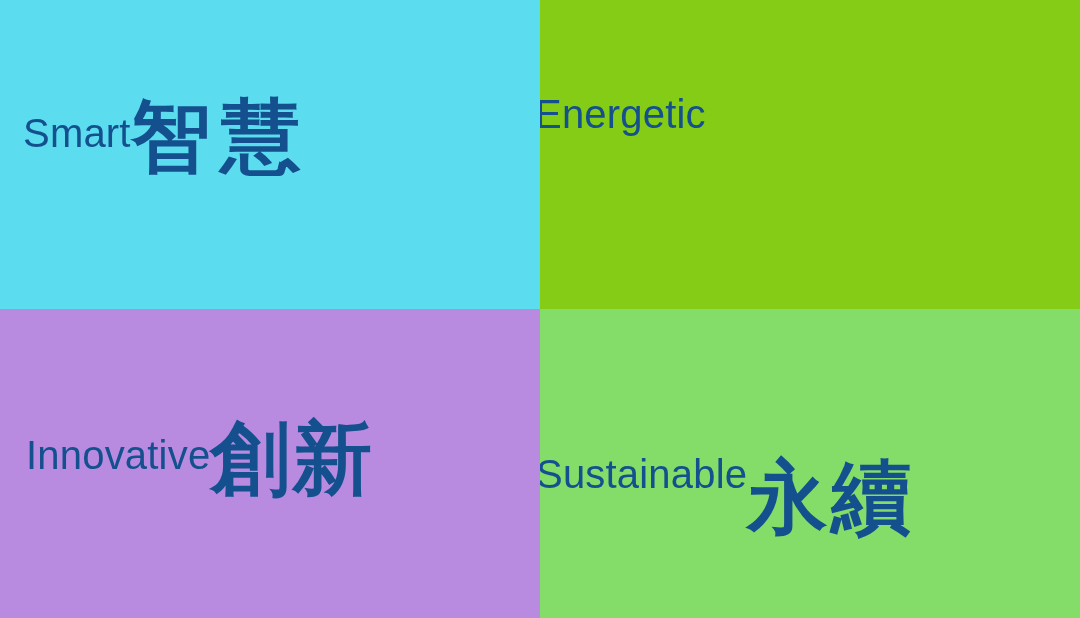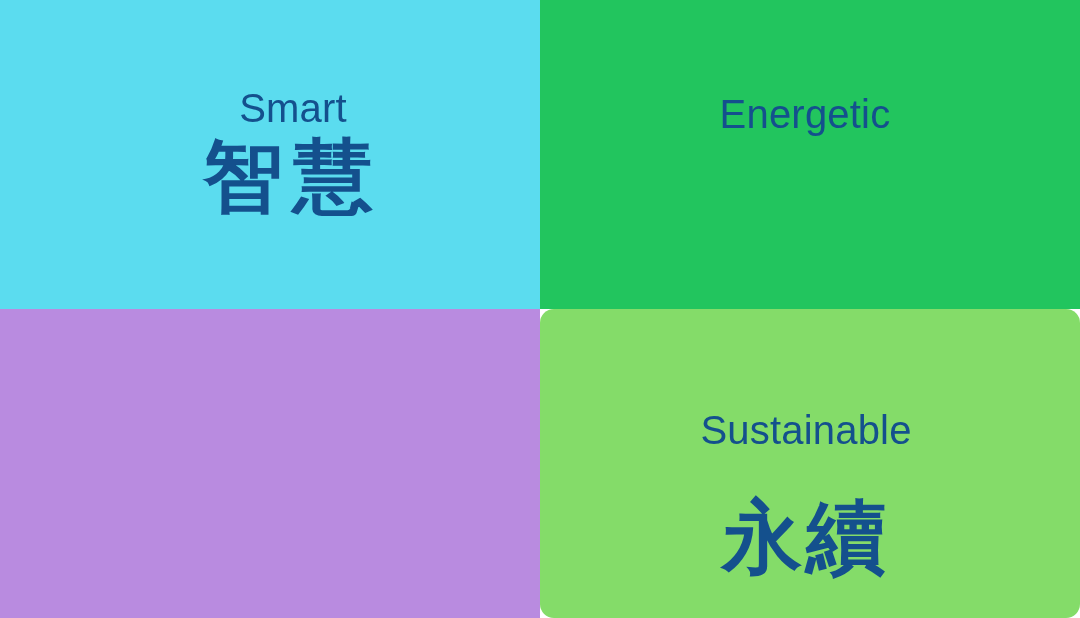--- a/index.html
+++ b/index.html
@@ -26,21 +26,21 @@
     position: relative;
     width: 100%;
     height: 100%;
     overflow: hidden;
   }
 
   
   .value-block {
     position: absolute;
     display: flex;
-    flex-direction: column;
+    flex-direction: row;
     align-items: center;
     line-height: 1;
     color: #14508D;
   }
 
   
   .quadrant.q-tl .value-block {
     left: 0;
     right: 0;
     top: 88px;
@@ -97,31 +97,33 @@
 
 <div id="values-grid" style="color: rgb(20, 80, 141);">
 
   <div class="quadrant q-tl" style="background-color: rgb(91, 220, 239);">
     <div class="value-block">
       <div class="value-en">Smart</div>
       <div class="value-cjk">智慧</div>
     </div>
   </div>
 
-  <div class="quadrant q-tr" style="background-color: #22c55e;">
+  <div class="quadrant q-tr" style="background-color: #84cc16;">
     <div class="value-block">
       <div class="value-en">Energetic</div>
     </div>
   </div>
 
   <div class="quadrant q-bl" style="background-color: rgb(185, 139, 224);">
     <div class="value-block">
+      <div class="value-en">Innovative</div>
+      <div class="value-cjk">創新</div>
     </div>
   </div>
 
-  <div class="quadrant q-br" style="background-color: rgb(132, 220, 105); border-radius: 14px;">
+  <div class="quadrant q-br" style="background-color: rgb(132, 220, 105);">
     <div class="value-block">
       <div class="value-en">Sustainable</div>
       <div class="value-cjk">永續</div>
     </div>
   </div>
 
 </div>
 
 </body></html>

